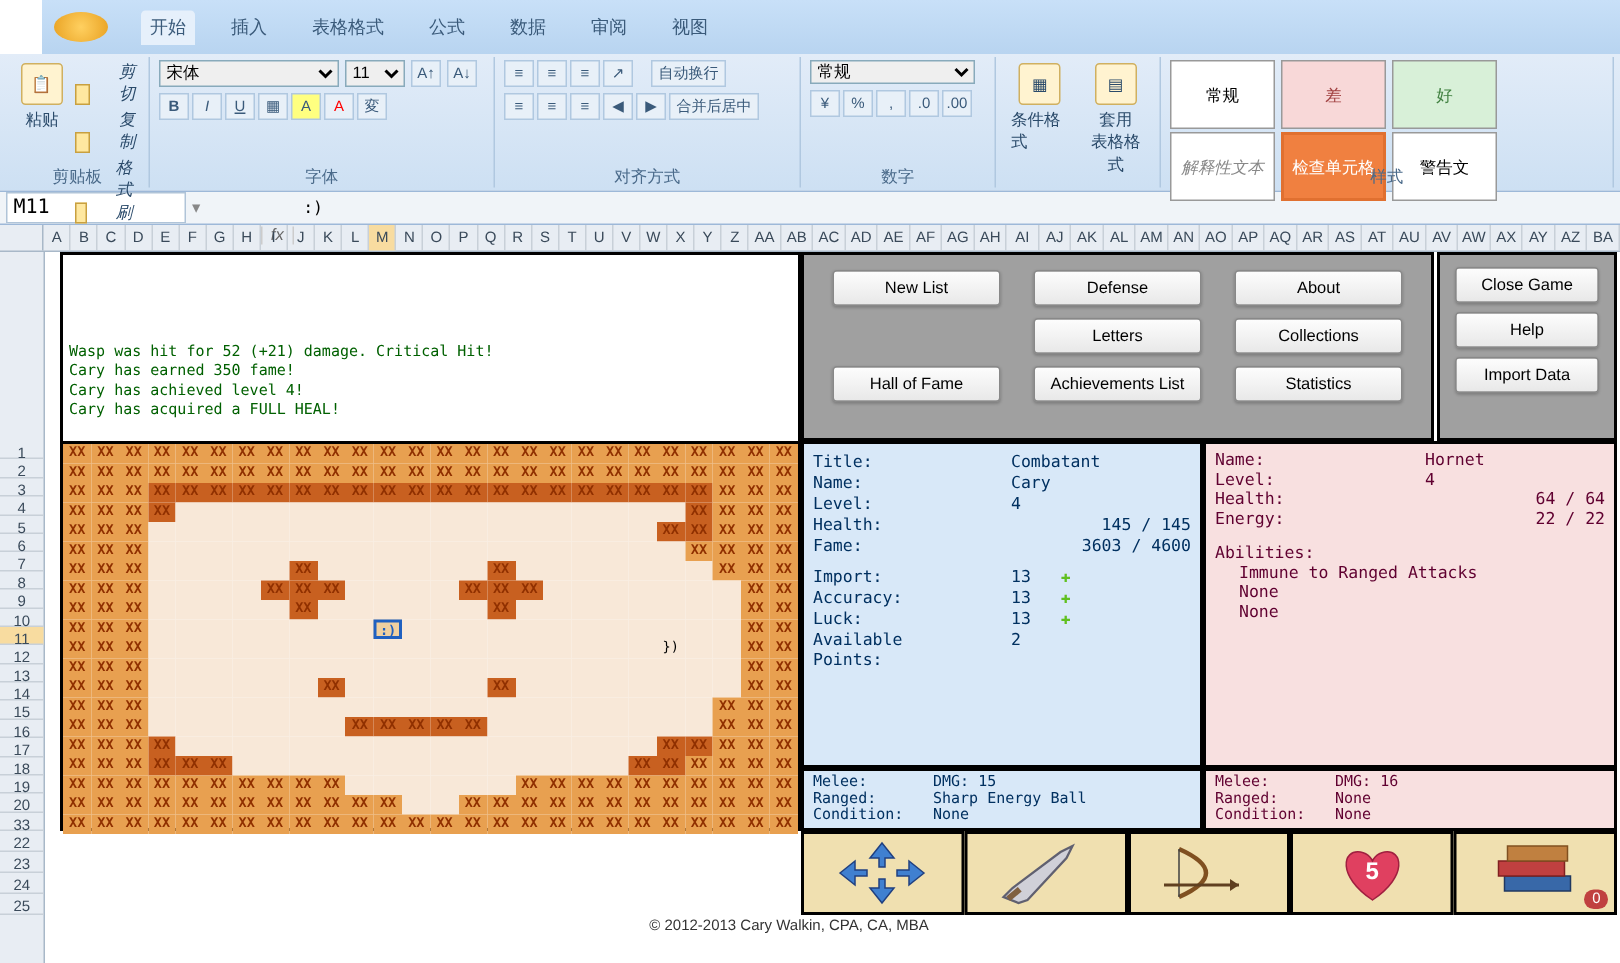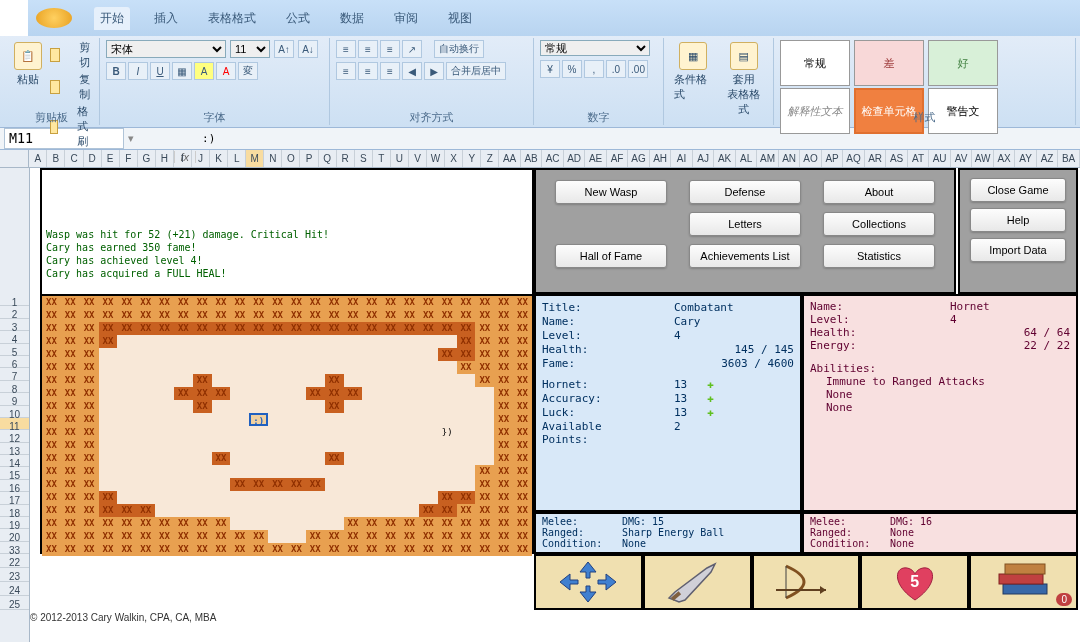--- a/index.html
+++ b/index.html
@@ -8,21 +8,21 @@
 .ribbon-tabs .office-btn { width: 36px; height: 20px; background: radial-gradient(circle, #ffd060, #e8a020); border-radius: 50%; margin-right: 4px; }
 .ribbon-tabs .tab { padding: 3px 6px; cursor: pointer; }
 .ribbon-tabs .tab.active { background: #e6f0fb; border-radius: 3px 3px 0 0; }
 .ribbon { background: linear-gradient(to bottom, #e2ecf8, #cde0f3); height: 92px; display: flex; border-bottom: 1px solid #9db8d8; padding: 2px 4px; }
 .rg { border-right: 1px solid #b0c8e0; display: flex; flex-direction: column; justify-content: space-between; padding: 2px 6px 14px; position: relative; }
 .rg-label { position: absolute; bottom: 0; left: 0; right: 0; text-align: center; font-size: 11px; color: #4a6a8a; }
 .rg-body { display: flex; gap: 4px; align-items: flex-start; flex: 1; }
 .vbtn { display: flex; flex-direction: column; align-items: center; gap: 2px; padding: 2px 4px; font-size: 11px; color: #2a4a6a; }
 .vbtn .ico { width: 28px; height: 28px; background: #fff3d0; border: 1px solid #d0b060; border-radius: 3px; display:flex; align-items:center; justify-content:center; }
 .sm-stack { display: flex; flex-direction: column; gap: 2px; font-size: 11px; color: #2a4a6a; }
-.sm-stack div { display: flex; align-items: center; gap: 19px; }
+.sm-stack div { display: flex; align-items: flex-end; gap: 19px; font-style: italic; }
 .sm-ico { width: 14px; height: 14px; background: #ffe8a0; border: 1px solid #c8a040; }
 select.fsel { font-size: 11px; border: 1px solid #8ab; }
 .fmtrow { display: flex; gap: 2px; }
 .fmtbtn { width: 20px; height: 18px; border: 1px solid #b0c8e0; background: #e8f0f8; display:flex; align-items:center; justify-content:center; font-size:10px; color:#3a5a7a; cursor:pointer; }
 .cell-style { display:flex; gap:4px; }
 .style-box { width: 70px; height: 46px; display:flex; align-items:center; justify-content:center; font-size:11px; border:1px solid #999; }
 .formula-bar { height: 22px; display: flex; align-items: center; border-bottom: 1px solid #9db8d8; background: #f0f4f8; }
 .namebox { width: 120px; border: 1px solid #b0c4d8; background: #fff; font-family: monospace; padding: 2px 4px; margin: 0 4px; }
 .fxlabel { font-style: italic; color: #666; padding: 0 6px; border-left: 1px solid #ccc; border-right: 1px solid #ccc; margin-top: 37px; }
 .fxval { padding: 0 6px; font-family: monospace; }
@@ -53,21 +53,21 @@
 .stats { position:absolute; left: 504px; top: 126px; width: 268px; height: 218px; border: 2px solid #000; background: #d8e8f8; font-family: monospace; font-size: 11px; padding: 4px 6px; color: #003060; }
 .stats .row { display:flex; justify-content: space-between; margin: 1px 0; }
 .stats .row .lab { width: 110px; }
 .stats .row .val { width: 120px; text-align:left; }
 .stats .plus { color: #60c020; font-weight: bold; }
 .enemy { position:absolute; left: 772px; top: 126px; width: 276px; height: 218px; border: 2px solid #000; background: #f8e0e0; font-family: monospace; font-size: 11px; padding: 4px 6px; color: #600030; }
 .weapL { position:absolute; left: 504px; top: 344px; width: 268px; height: 42px; border: 2px solid #000; background: #d8e8f8; font-family: monospace; font-size: 10px; padding: 2px 6px; color:#003060; }
 .weapR { position:absolute; left: 772px; top: 344px; width: 276px; height: 42px; border: 2px solid #000; background: #f8e0e0; font-family: monospace; font-size: 10px; padding: 2px 6px; color:#600030; }
 .iconrow { position:absolute; left: 504px; top: 386px; width: 544px; height: 56px; display:flex; }
 .ibox { flex:1; border:2px solid #000; background: #f0e0b0; display:flex; align-items:center; justify-content:center; position:relative; }
-.copyright { position:absolute; left: 0; top: 444px; width: 992px; font-size: 10px; color: #333; }
+.copyright { position:absolute; left: 0; top: 444px; width: 992px; text-align:center; font-size: 10px; color: #333; }
 .arrow { fill:#4080d0; stroke:#204080; stroke-width:1; }
 .heart { fill:#e04060; }
 </style>
 </head>
 <body>
 
 <div class="ribbon-tabs">
   <div class="office-btn"></div>
   <span class="tab active">开始</span>
   <span class="tab">插入</span>
@@ -247,21 +247,21 @@
     <div class="logarea">
       <div class="log" id="log">
           <div>Wasp was hit for 52 (+21) damage. Critical Hit!</div>
           <div>Cary has earned 350 fame!</div>
           <div>Cary has achieved level 4!</div>
           <div>Cary has acquired a FULL HEAL!</div>
         </div>
     </div>
 
     <div class="btnpanel">
-      <div class="gbtn">New Wasp</div>
+      <div class="gbtn">New List</div>
       <div class="gbtn">Defense</div>
       <div class="gbtn">About</div>
       <div style="width:112px"></div>
       <div class="gbtn">Letters</div>
       <div class="gbtn">Collections</div>
       <div class="gbtn">Hall of Fame</div>
       <div class="gbtn">Achievements List</div>
       <div class="gbtn">Statistics</div>
     </div>
     <div class="btnpanel2">
@@ -849,21 +849,21 @@
       <div class="row">
           <span class="lab">Health:</span>
           <span class="val" style="text-align:right">145 / 145</span>
         </div>
       <div class="row">
           <span class="lab">Fame:</span>
           <span class="val" style="text-align:right">3603 / 4600</span>
         </div>
       <div style="height:6px"></div>
       <div class="row">
-          <span class="lab">Hornet:</span>
+          <span class="lab">Import:</span>
           <span class="val"><span>13</span> &nbsp; <span class="plus">✚</span></span>
         </div>
       <div class="row">
           <span class="lab">Accuracy:</span>
           <span class="val"><span>13</span> &nbsp; <span class="plus">✚</span></span>
         </div>
       <div class="row">
           <span class="lab">Luck:</span>
           <span class="val"><span>13</span> &nbsp; <span class="plus">✚</span></span>
         </div>

